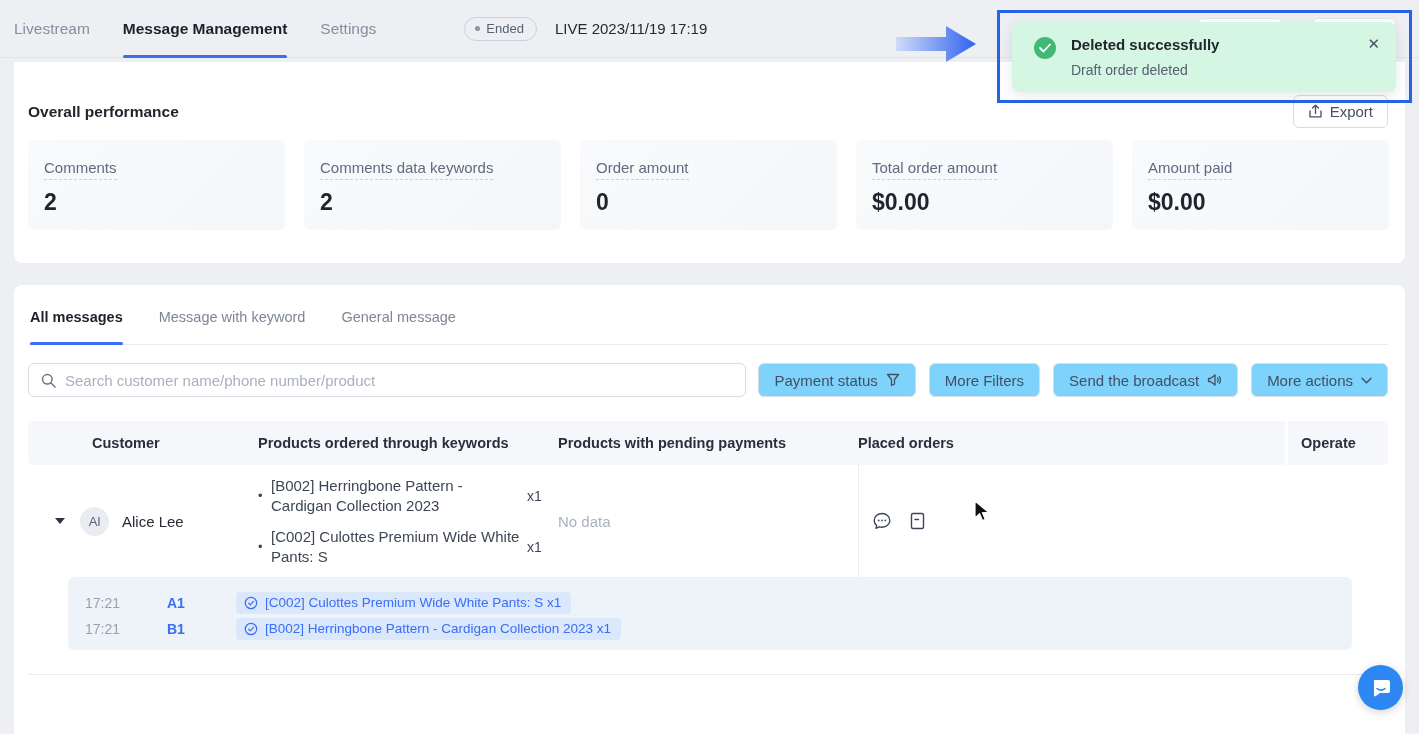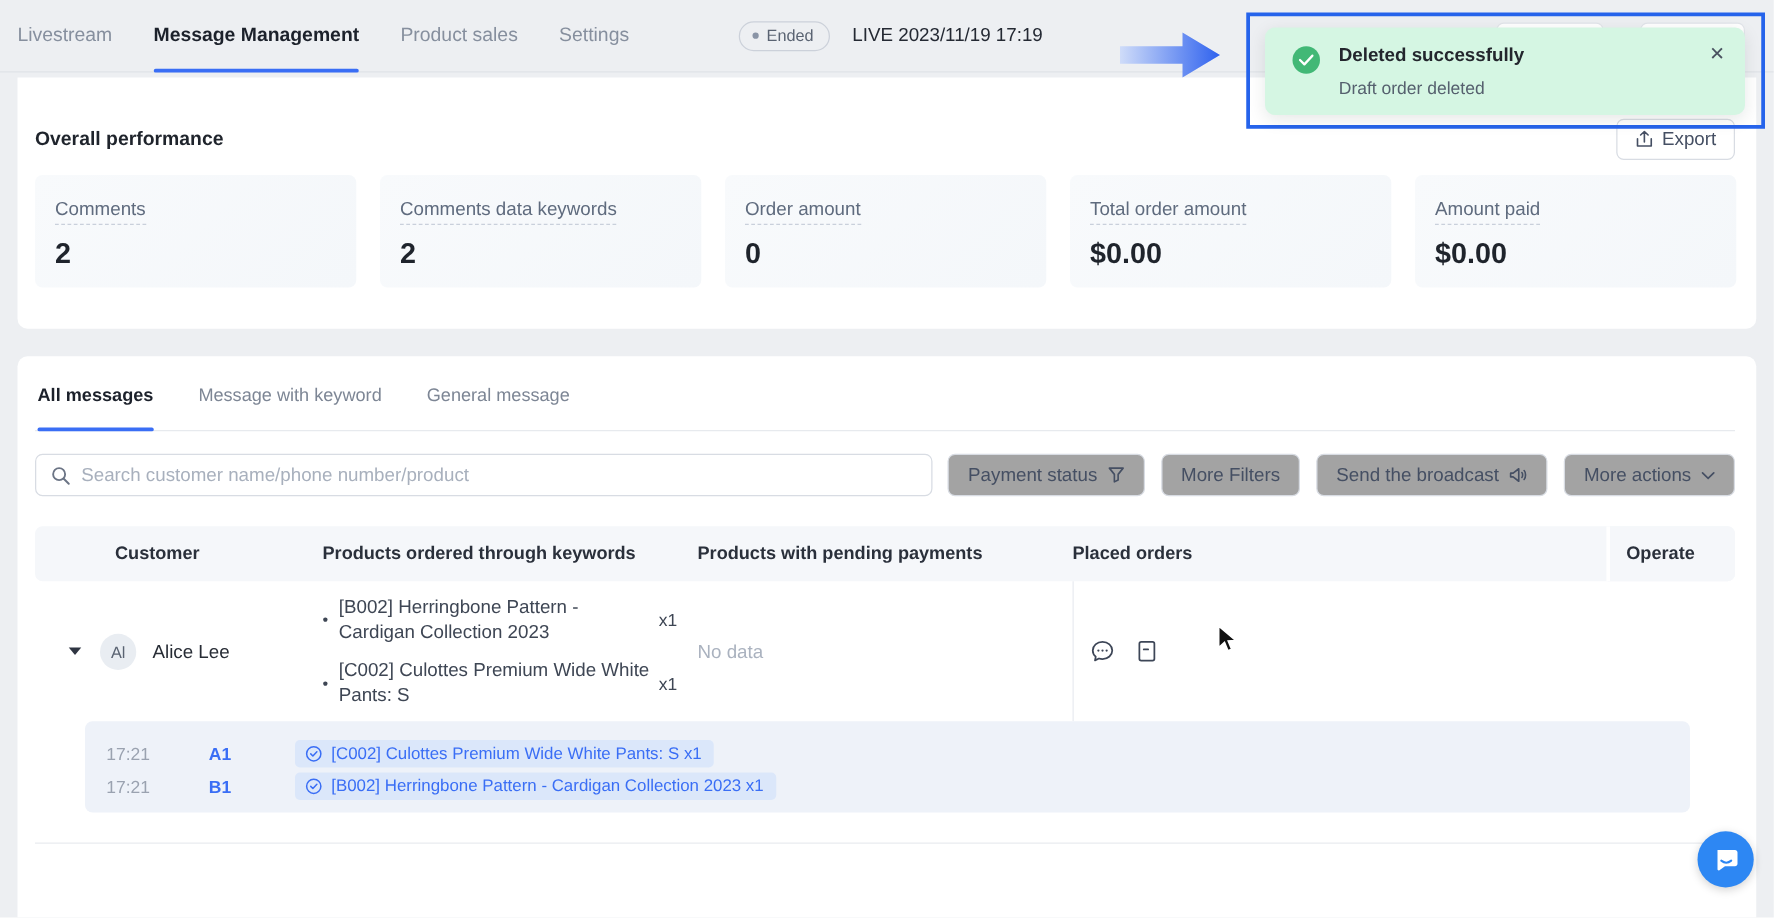--- a/index.html
+++ b/index.html
@@ -64,21 +64,21 @@
   .tab.active::after { content:""; position:absolute; left:0; right:0; bottom:-1px;
     height:3px; background:#3a6ef5; border-radius:2px; }
   .toolbar { position:absolute; left:14px; top:78px; width:1360px; display:flex; align-items:center; }
   .search-box { width:718px; height:34px; border:1px solid #d8dce3; border-radius:6px;
     display:flex; align-items:center; padding:0 12px; gap:9px; background:#fff; }
   .search-box input { border:none; outline:none; flex:1; font-size:15px; color:#242933;
     font-family:"Liberation Sans", sans-serif; background:transparent; }
   .search-box input::placeholder { color:#a8b0bd; }
   .tb-buttons { margin-left:auto; display:flex; gap:13px; }
   .tb-btn { height:34px; padding:0 15px; display:flex; align-items:center; gap:8px;
-    background:#a3a3a3; border:1px solid #d8dce3; border-radius:6px; font-size:15px;
+    background:#7dd3fc; border:1px solid #d8dce3; border-radius:6px; font-size:15px;
     color:#454f63; cursor:pointer; white-space:nowrap; }
   
   .thead { position:absolute; left:14px; top:136px; width:1360px; height:44px;
     background:#f5f7fa; border-radius:6px; display:flex; align-items:center; font-size:14.5px;
     font-weight:700; color:#2a303b; }
   .col-expand { width:40px; flex:0 0 40px; }
   .col-customer { width:190px; flex:0 0 190px; padding-left:24px; }
   .col-products { width:300px; flex:0 0 300px; }
   .col-pending { width:300px; flex:0 0 300px; }
   .col-placed { width:427px; flex:0 0 427px; }
@@ -117,21 +117,20 @@
   
   .mouse-cursor { position:absolute; left:972px; top:500px; z-index:30; }
 </style>
 </head>
 <body>
 
 <div class="header">
   <div class="nav">
     <div class="nav-item">Livestream</div>
     <div class="nav-item active">Message Management</div>
-    <div class="nav-item">Product sales</div>
     <div class="nav-item">Settings</div>
   </div>
   <div class="status-group">
     <div class="ended-pill">
       <span class="ended-dot"></span>
       <span>Ended</span>
     </div>
     <div class="live-label">LIVE 2023/11/19 17:19</div>
   </div>
 </div>

